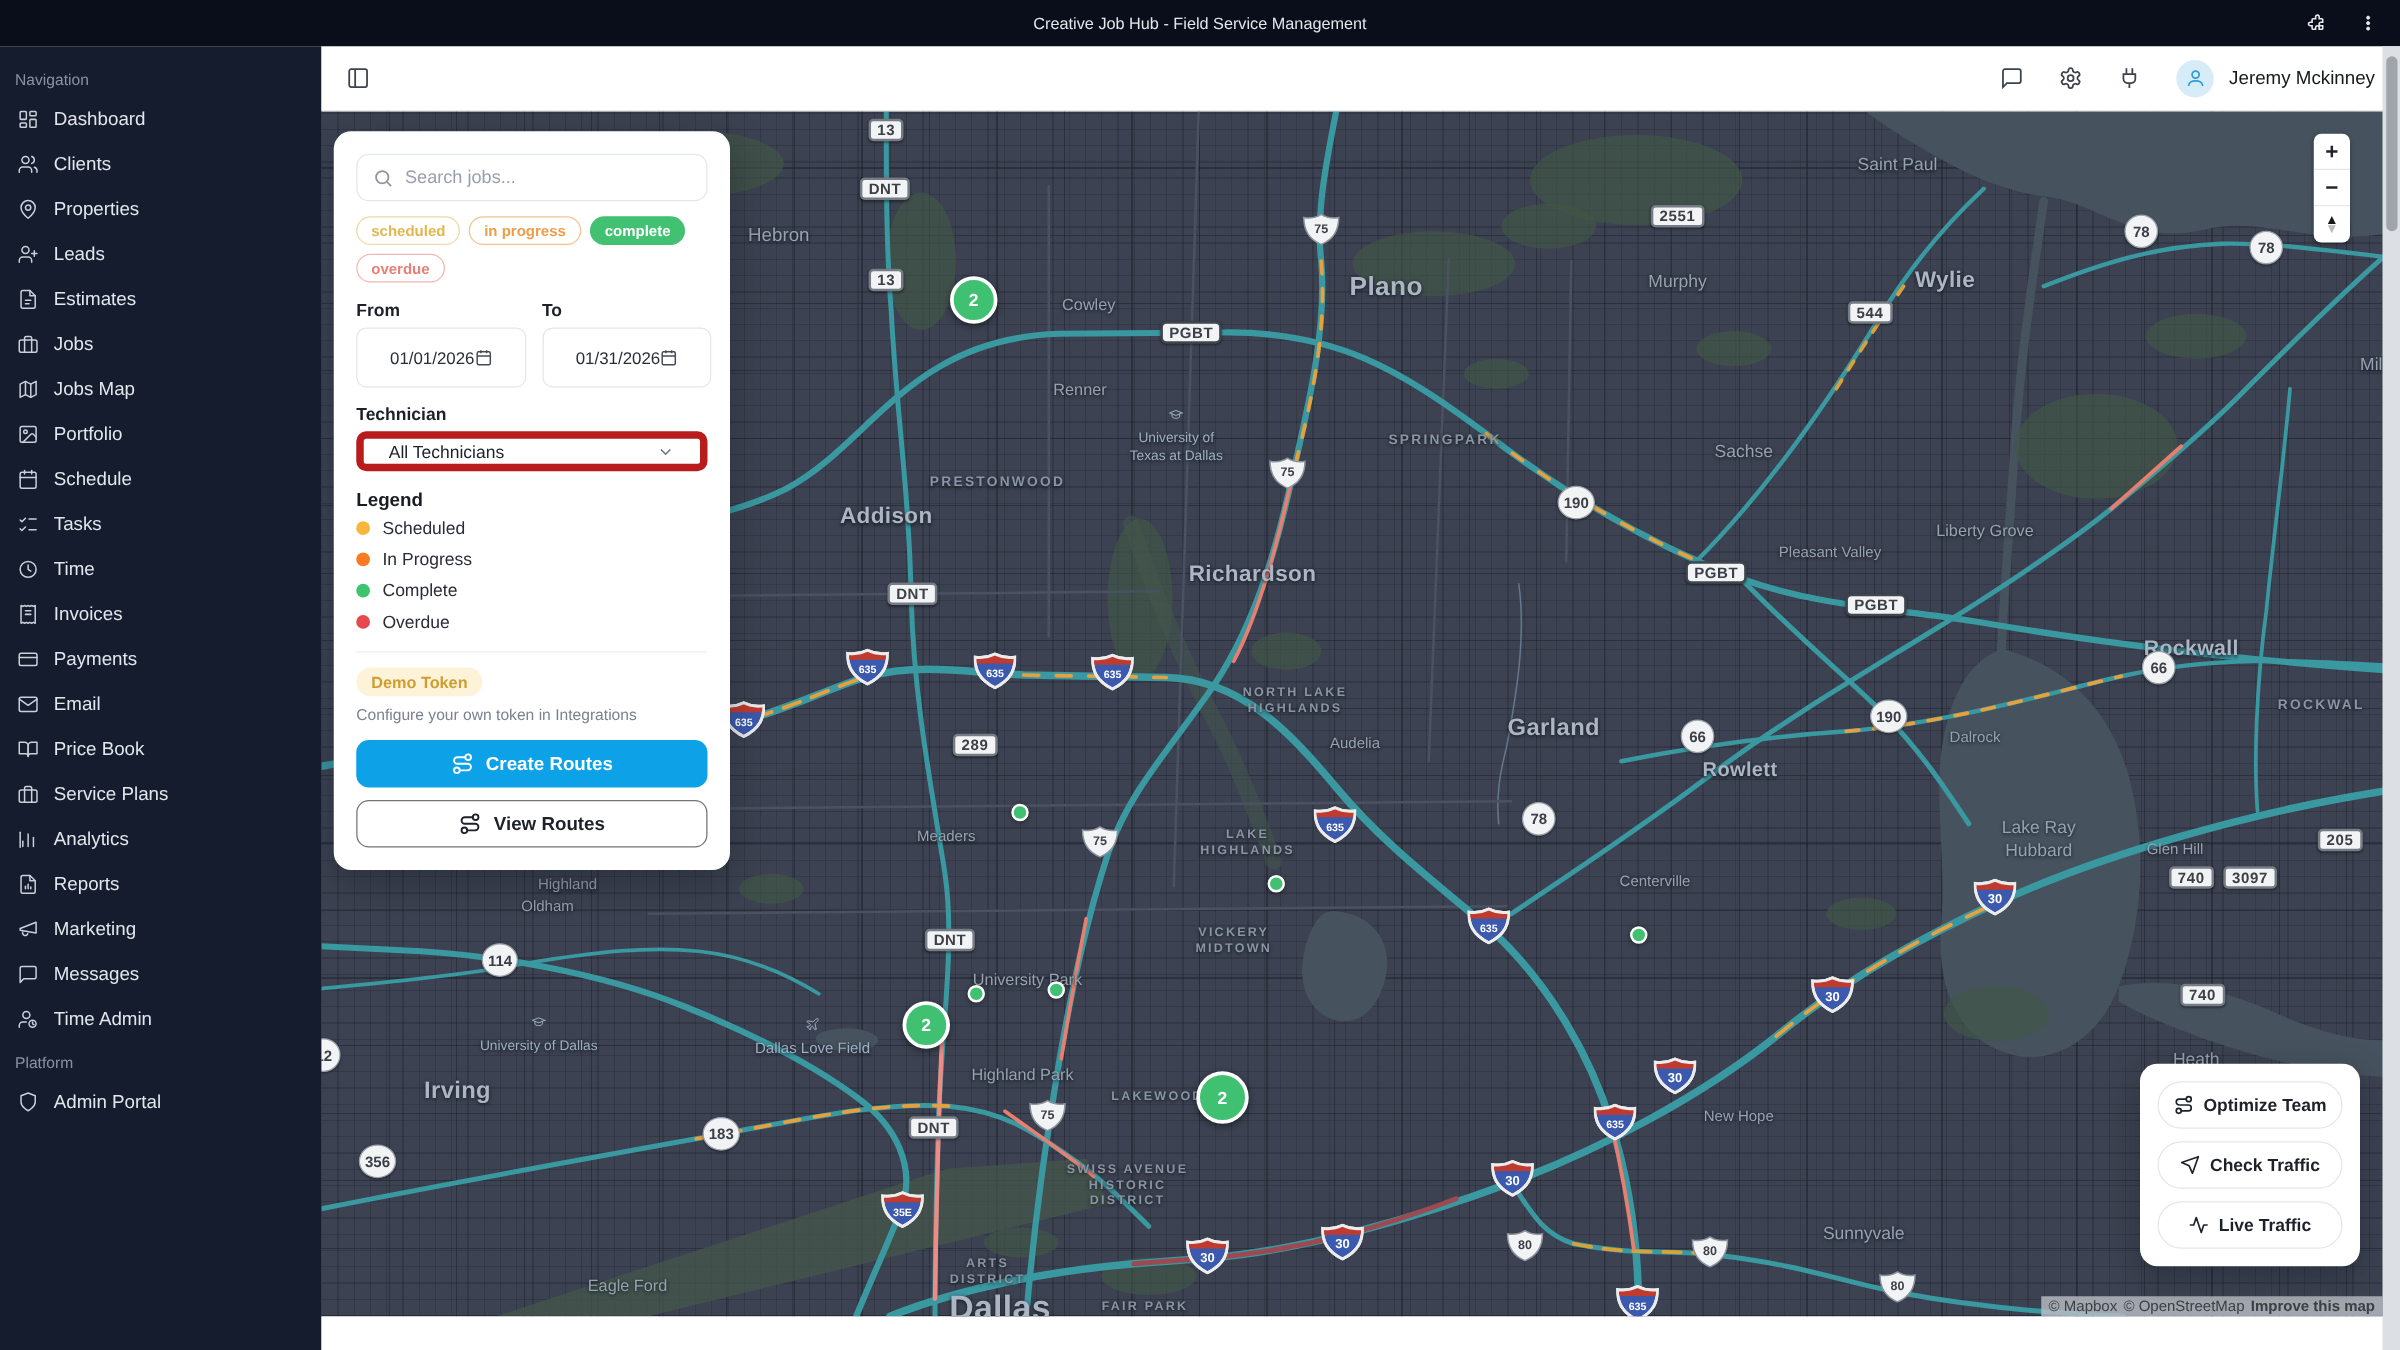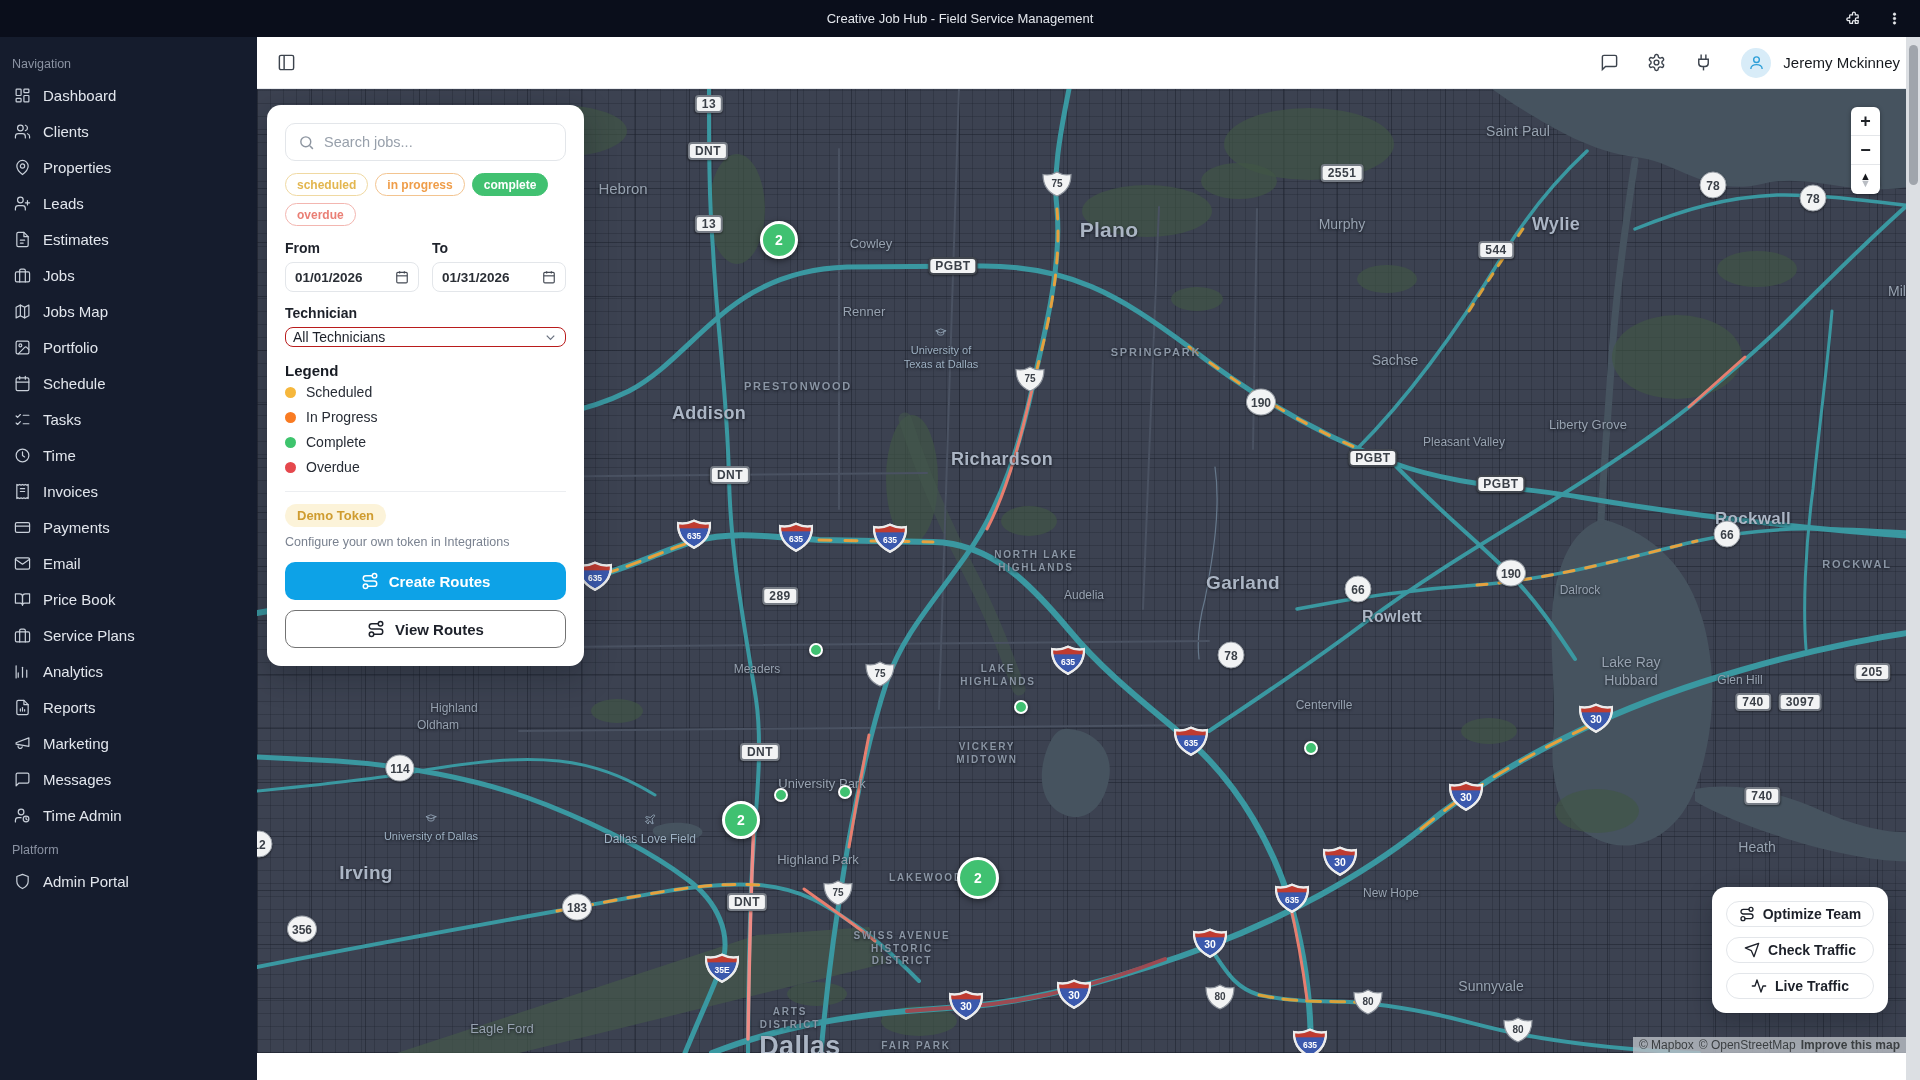--- a/index.html
+++ b/index.html
@@ -76,26 +76,26 @@
     background:#fff; border-radius:14px; box-shadow:0 10px 30px rgba(15,20,30,.35); padding:18px; }
   .search-box { display:flex; align-items:center; gap:9px; height:38px; border:1px solid #e3e6ea;
     border-radius:10px; padding:0 12px; color:#98a0ab; font-size:14.5px; cursor:text; }
   .search-box svg { stroke:#8d95a0; flex:none; }
   .chips { display:flex; flex-wrap:wrap; gap:7px; margin-top:12px; }
   .chip { height:23px; display:inline-flex; align-items:center; padding:0 11px; border-radius:12px;
     font-size:12px; font-weight:bold; cursor:pointer; border:1.5px solid transparent; }
   .date-row { display:flex; gap:13px; margin-top:14px; }
   .date-col { flex:1; }
   .field-label { font-size:14px; font-weight:bold; color:#1d212a; margin-bottom:6px; }
-  .date-input { height:30px; border:1px solid #e3e6ea; border-radius:8px; display:flex;
-    align-items:center; padding:0 9px; font-size:13.5px; color:#2a2e35; cursor:text;font-weight:bold; }
+  .date-input { height:48px; border:1px solid #e3e6ea; border-radius:8px; display:flex;
+    align-items:center; padding:0 26px; font-size:13.5px; color:#2a2e35; cursor:text; }
   .date-input svg { margin-left:auto; stroke:#444a54; }
   .tech { margin-top:13px; }
-  .select { height:20px; border:1px solid #b91c1c; border-radius:8px; display:flex;
-    align-items:center; padding:0 7px; font-size:14px; color:#1d212a; cursor:pointer; }
+  .select { height:32px; border:6px solid #b91c1c; border-radius:8px; display:flex;
+    align-items:center; padding:0 20px; font-size:14px; color:#1d212a; cursor:pointer; }
   .select svg { margin-left:auto; stroke:#6a7280; }
   .legend-title { font-size:15px; font-weight:bold; color:#181c24; margin-top:15px; }
   .legend-row { display:flex; align-items:center; gap:10px; height:24px; margin-top:1px; }
   .legend-dot { width:11px; height:11px; border-radius:50%; flex:none; }
   .legend-text { font-size:14px; color:#272c35; }
   .panel hr { border:none; border-top:1px solid #eceef1; margin:12px 0 12px 0; }
   .demo-badge { display:inline-block; background:#fcf3d9; color:#cf9c30; font-size:13px;
     font-weight:bold; padding:4px 12px; border-radius:12px; }
   .demo-note { font-size:12.5px; color:#7a8290; margin-top:8px; }
   .btn { height:38px; border-radius:10px; display:flex; align-items:center; justify-content:center;
@@ -110,21 +110,21 @@
     box-shadow:0 1px 4px rgba(0,0,0,.35); z-index:8; overflow:hidden; }
   .zbtn { height:29px; display:flex; align-items:center; justify-content:center; cursor:pointer;
     font-size:18px; font-weight:bold; color:#1f2227; border-bottom:1px solid #e4e6e9; }
   .zbtn:last-child { border-bottom:none; }
   .pitch { flex-direction:column; line-height:7px; font-size:11px; }
   .pitch .up { color:#16181c; } .pitch .dn { color:#b9bdc3; }
 
   
   .actions { position:absolute; right:32px; bottom:40px; width:176px; background:#fff;
     border-radius:14px; box-shadow:0 8px 24px rgba(15,20,30,.35); padding:14px; z-index:9; }
-  .action-btn { height:26px; border:1px solid #e3e6ea; border-radius:19px; background:#fff;
+  .action-btn { height:38px; border:1px solid #e3e6ea; border-radius:19px; background:#fff;
     display:flex; align-items:center; justify-content:center; gap:8px; font-size:14px;
     font-weight:bold; color:#1d212a; cursor:pointer; margin-top:10px; }
   .action-btn:first-child { margin-top:0; }
   .action-btn svg { stroke:#1d212a; flex:none; }
 
   
   .attribution { position:absolute; right:14px; bottom:0; z-index:7; background:rgba(184,189,196,.82);
     font-size:12px; color:#3c4043; padding:1px 6px; display:flex; gap:5px; }
   .attribution .bold { font-weight:bold; cursor:pointer; }
   .attribution span { cursor:pointer; }

